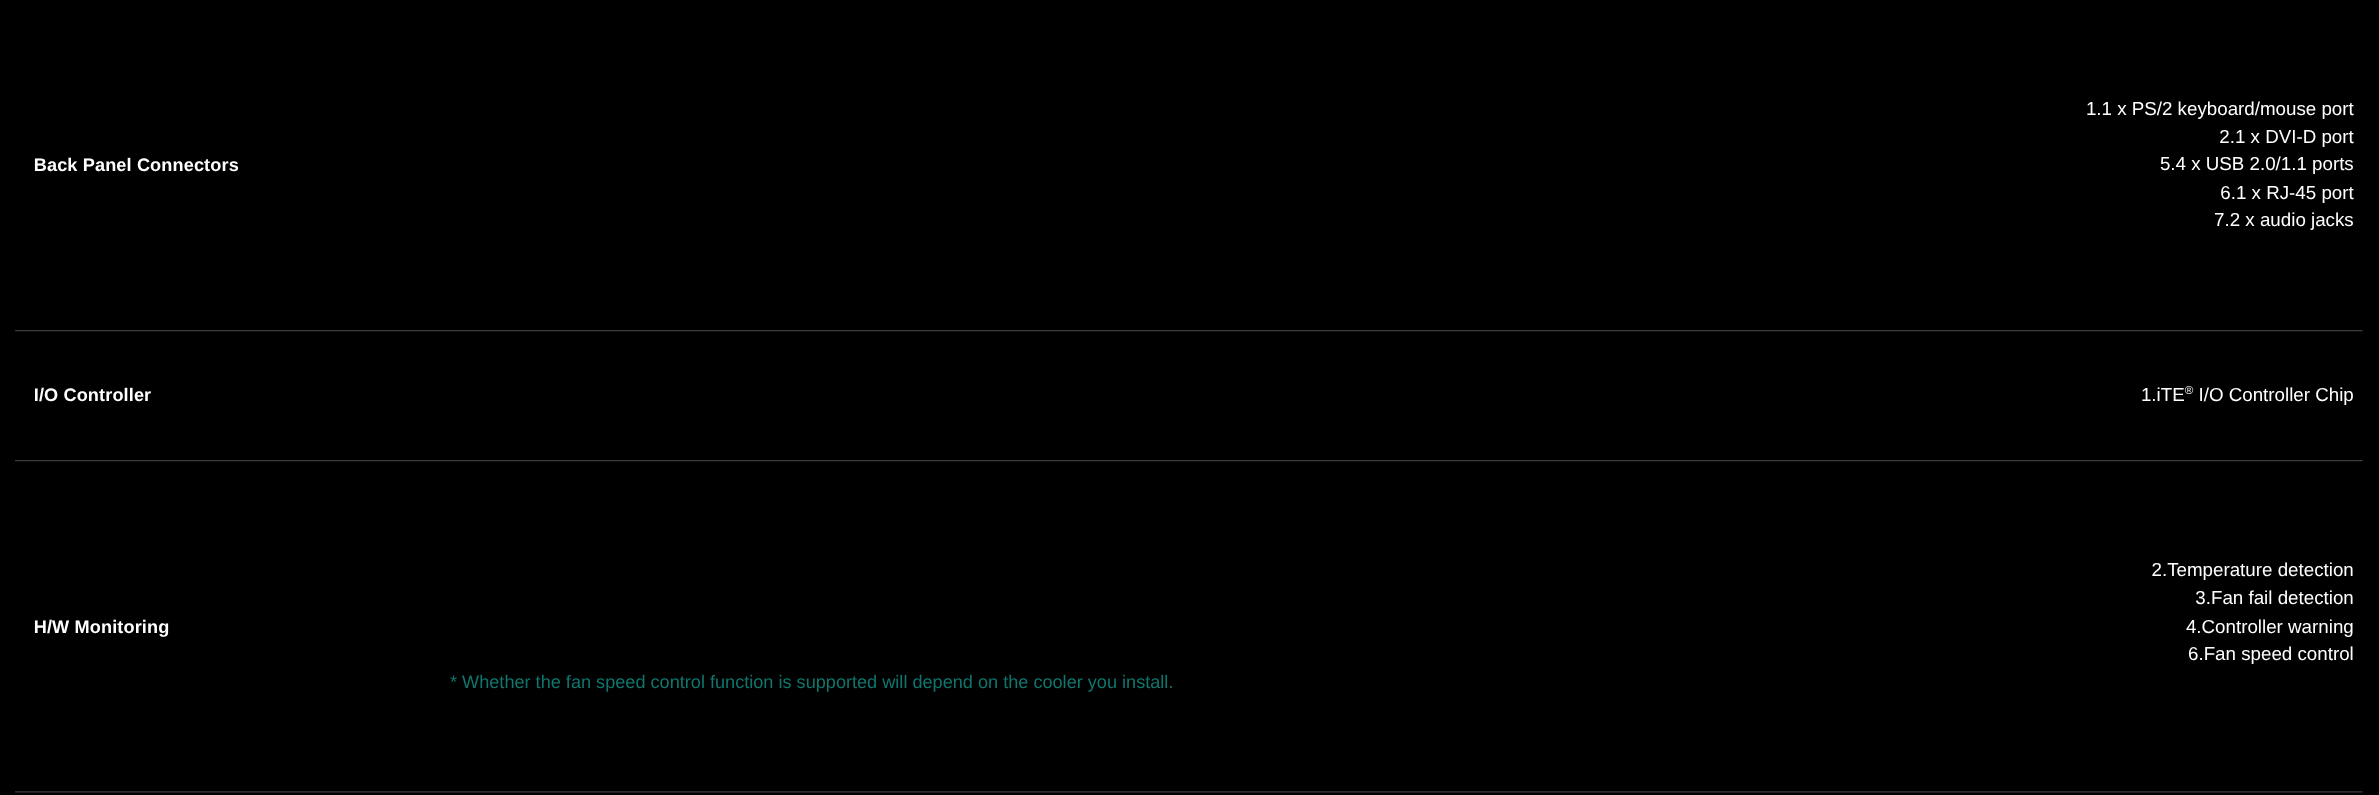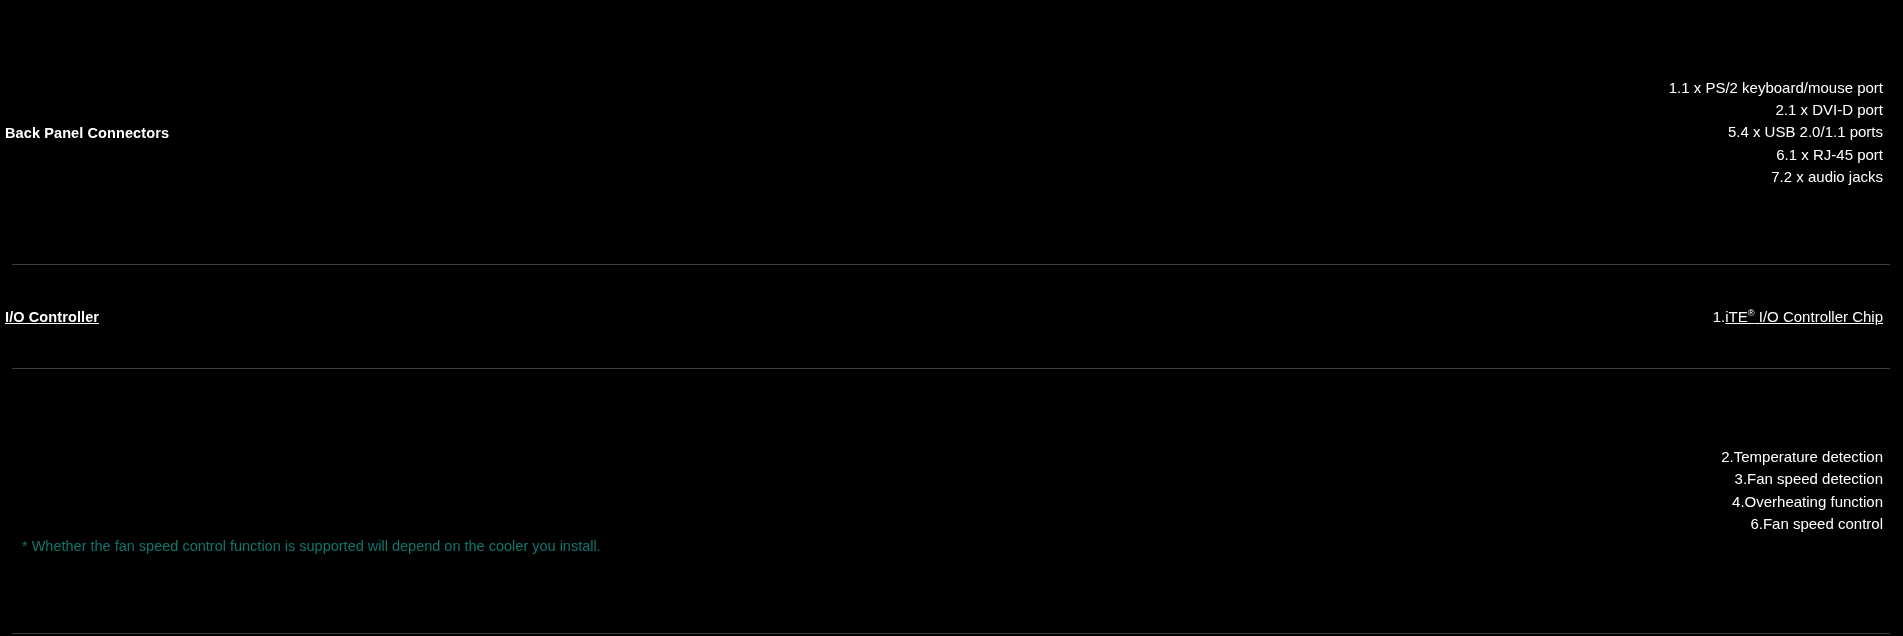--- a/index.html
+++ b/index.html
@@ -33,21 +33,21 @@
     right: 13px;
     bottom: 0;
     height: 1px;
     background: #3c3c3c;
   }
 
   .label-cell {
     width: 338px;
     flex: 0 0 338px;
     box-sizing: border-box;
-    padding-left: 5px;
+    padding-left: 27px;
     font-size: 14.5px;
     font-weight: bold;
     color: #ffffff;
     letter-spacing: 0.1px;
   }
 
   .value-cell {
     flex: 1 1 auto;
     box-sizing: border-box;
     padding-right: 20px;
@@ -81,21 +81,21 @@
   }
 
   sup {
     font-size: 0.62em;
     vertical-align: super;
     line-height: 0;
   }
 
   
   .row-back-panel { height: 265px; padding-top: 0; }
-  .row-io         { height: 104px; text-decoration: underline; }
+  .row-io         { height: 104px; }
   .row-hw         { height: 265px; }
 </style>
 </head>
 <body>
 
 <div class="spec-table">
 
   <div class="spec-row row-back-panel">
     <div class="label-cell">Back Panel Connectors</div>
     <div class="value-cell">
@@ -114,25 +114,26 @@
     <div class="label-cell">I/O Controller</div>
     <div class="value-cell">
       <ul class="spec-list">
         <li class="spec-item"><span class="item-num">1.</span><span>iTE</span><sup>®</sup><span> I/O Controller Chip</span></li>
       </ul>
     </div>
     <div class="divider-line"></div>
   </div>
 
   <div class="spec-row row-hw">
+    <div class="label-cell">H/W Monitoring</div>
     <div class="value-cell">
       <ul class="spec-list">
         <li class="spec-item"><span class="item-num">2.</span><span>Temperature detection</span></li>
-        <li class="spec-item"><span class="item-num">3.</span><span>Fan speed detection</span></li>
-        <li class="spec-item"><span class="item-num">4.</span><span>Overheating function</span></li>
+        <li class="spec-item"><span class="item-num">3.</span><span>Fan fail detection</span></li>
+        <li class="spec-item"><span class="item-num">4.</span><span>Controller warning</span></li>
         <li class="spec-item"><span class="item-num">6.</span><span>Fan speed control</span></li>
       </ul>
       <div class="footnote">* Whether the fan speed control function is supported will depend on the cooler you install.</div>
     </div>
     <div class="divider-line"></div>
   </div>
 
 </div>
 
 </body></html>

